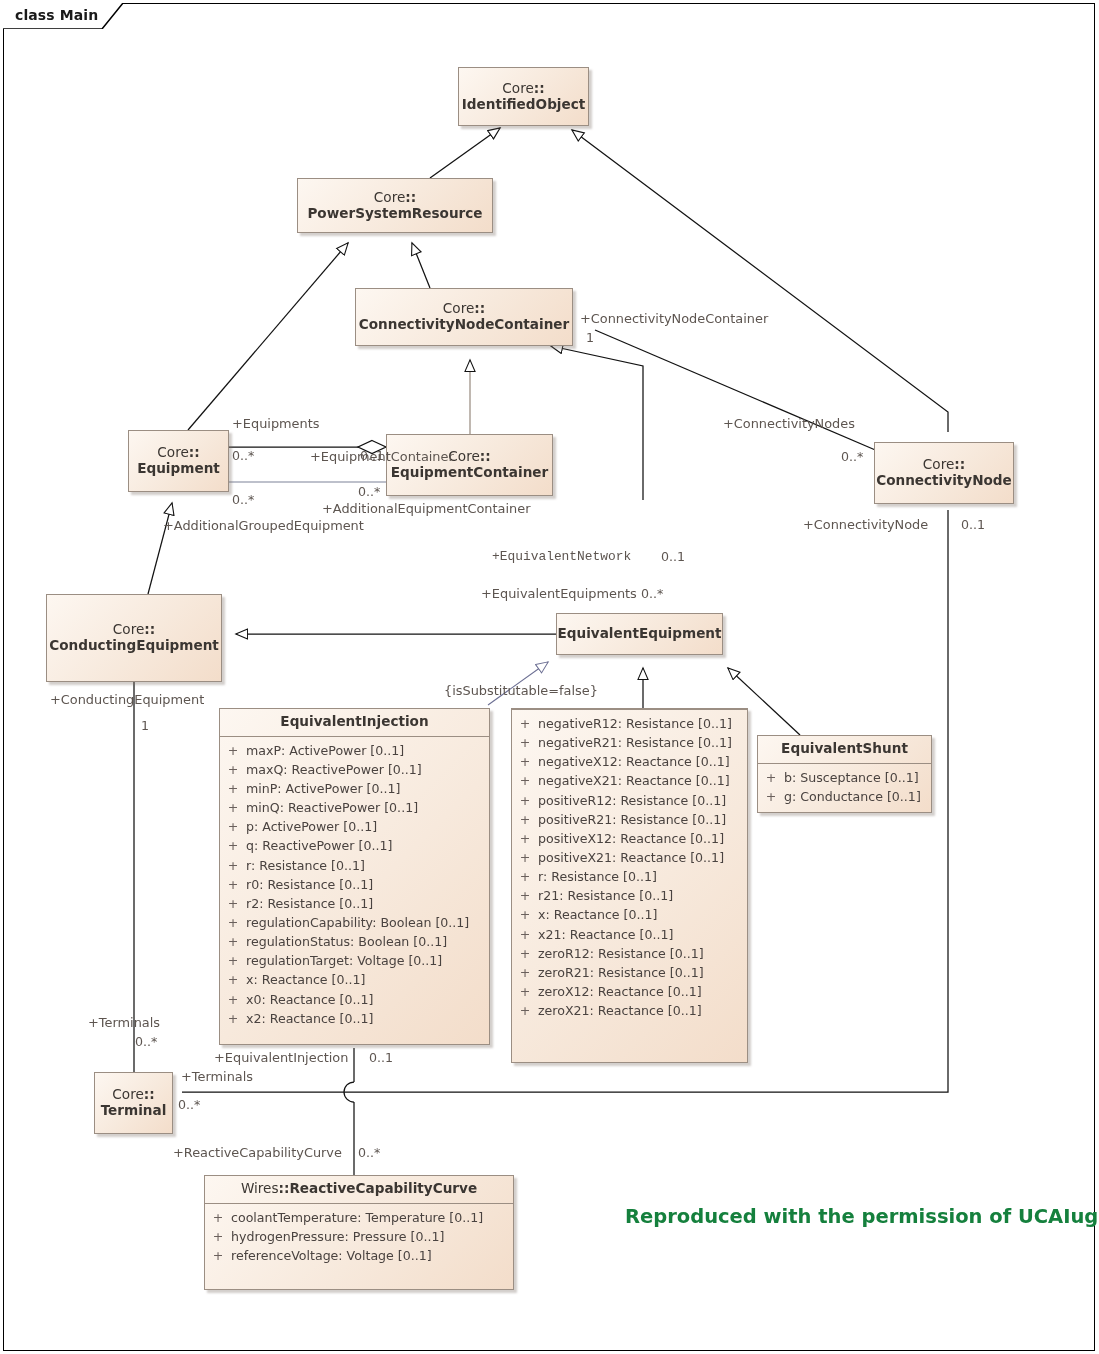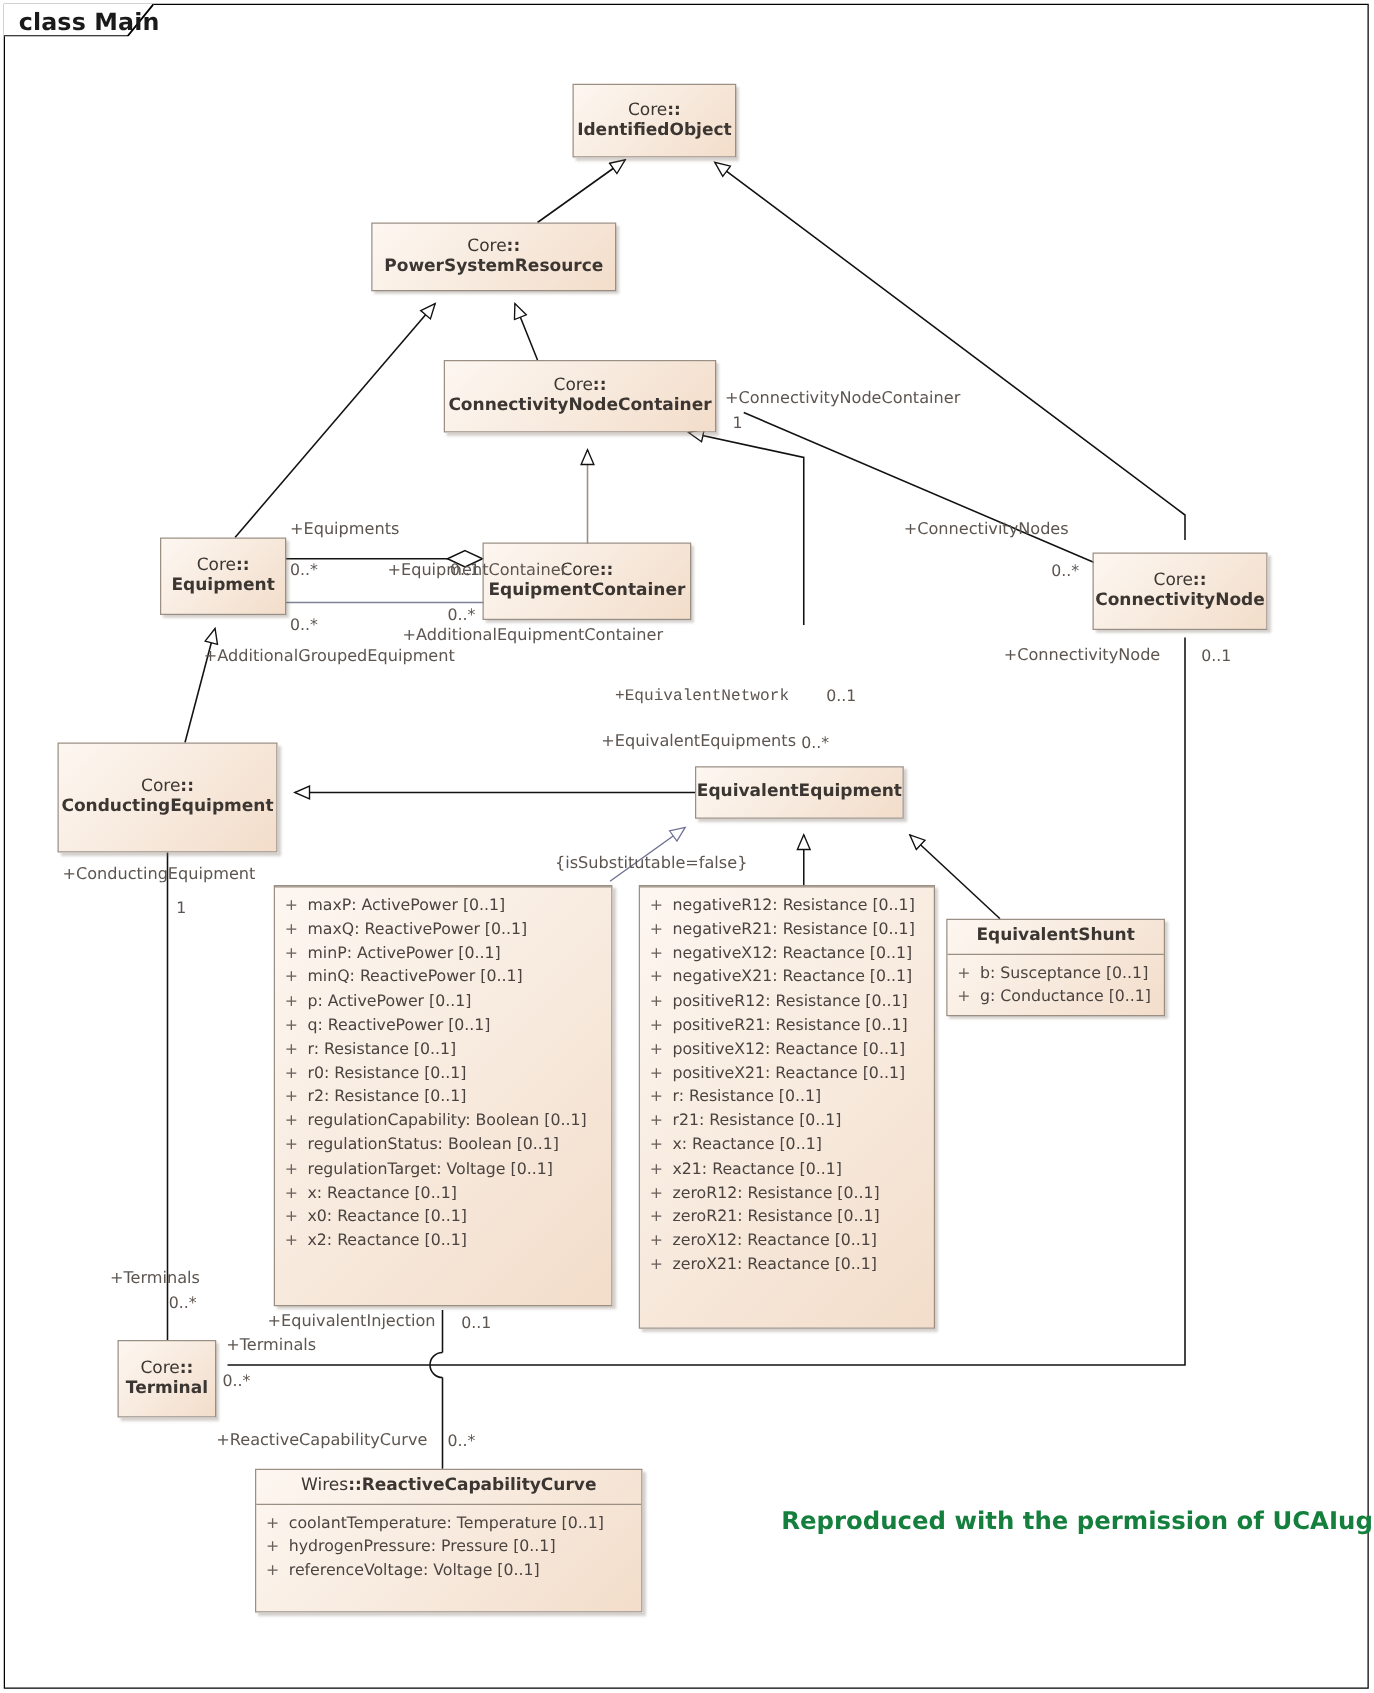--- a/index.html
+++ b/index.html
@@ -32,21 +32,21 @@
     background: #fff;
     z-index: 6;
   }
   #diagram-tab .tab-shape {
     position: absolute;
     left: 0; top: 0; width: 120px; height: 26px;
   }
   #diagram-tab .tab-label {
     position: absolute;
     left: 12px; top: 4px;
-    font-size: 19px;
+    font-size: 14px;
     font-weight: bold;
     color: #1a1a1a;
     letter-spacing: 0.1px;
     white-space: nowrap;
   }
 
   
   #links {
     position: absolute;
     left: 0; top: 0;
@@ -235,20 +235,23 @@
     </div>
   </div>
 
   <div class="uml simple" style="left:556px; top:613px; width:167px; height:42px;">
     <div class="name">
       <span>EquivalentEquipment</span>
     </div>
   </div>
 
   <div class="uml" style="left:219px; top:708px; width:271px; height:337px;">
+    <div class="name">
+      <span>EquivalentInjection</span>
+    </div>
     <div class="divider"></div>
     <div class="attrs">
         <div class="attr">
           <span class="vis">+</span>
           <span class="sig">maxP: ActivePower [0..1]</span>
         </div>
         <div class="attr">
           <span class="vis">+</span>
           <span class="sig">maxQ: ReactivePower [0..1]</span>
         </div>

